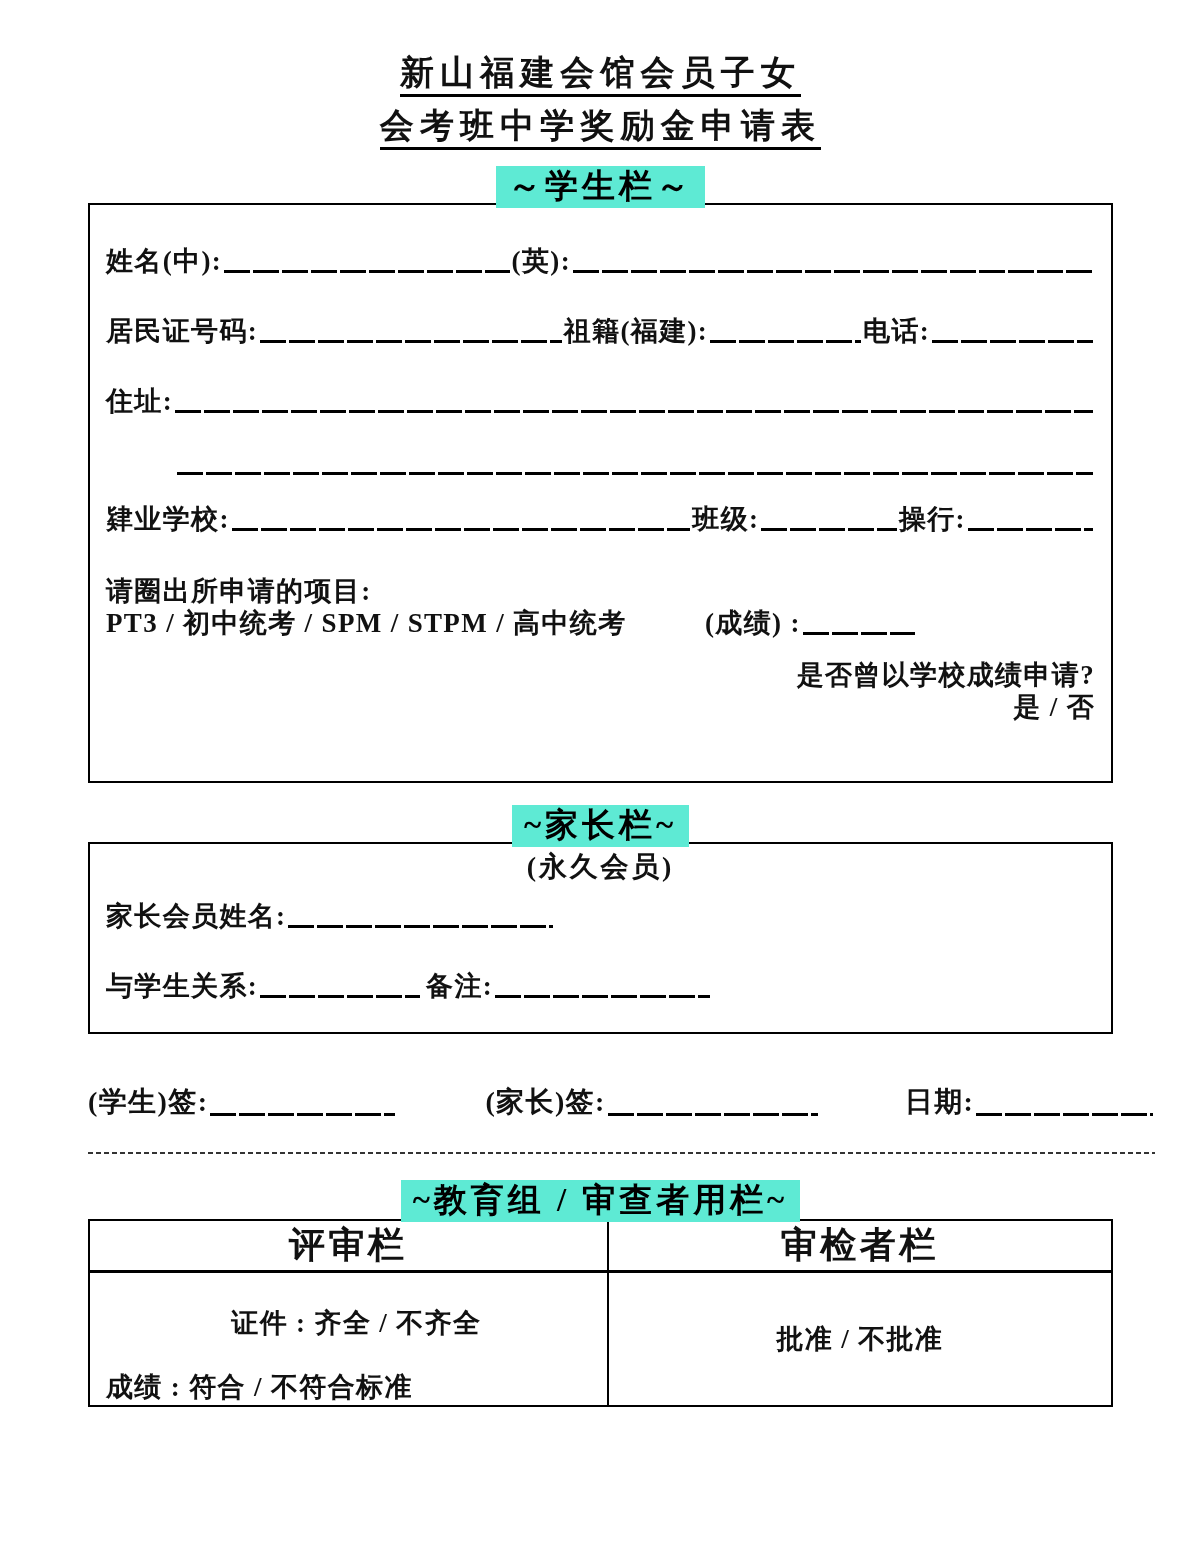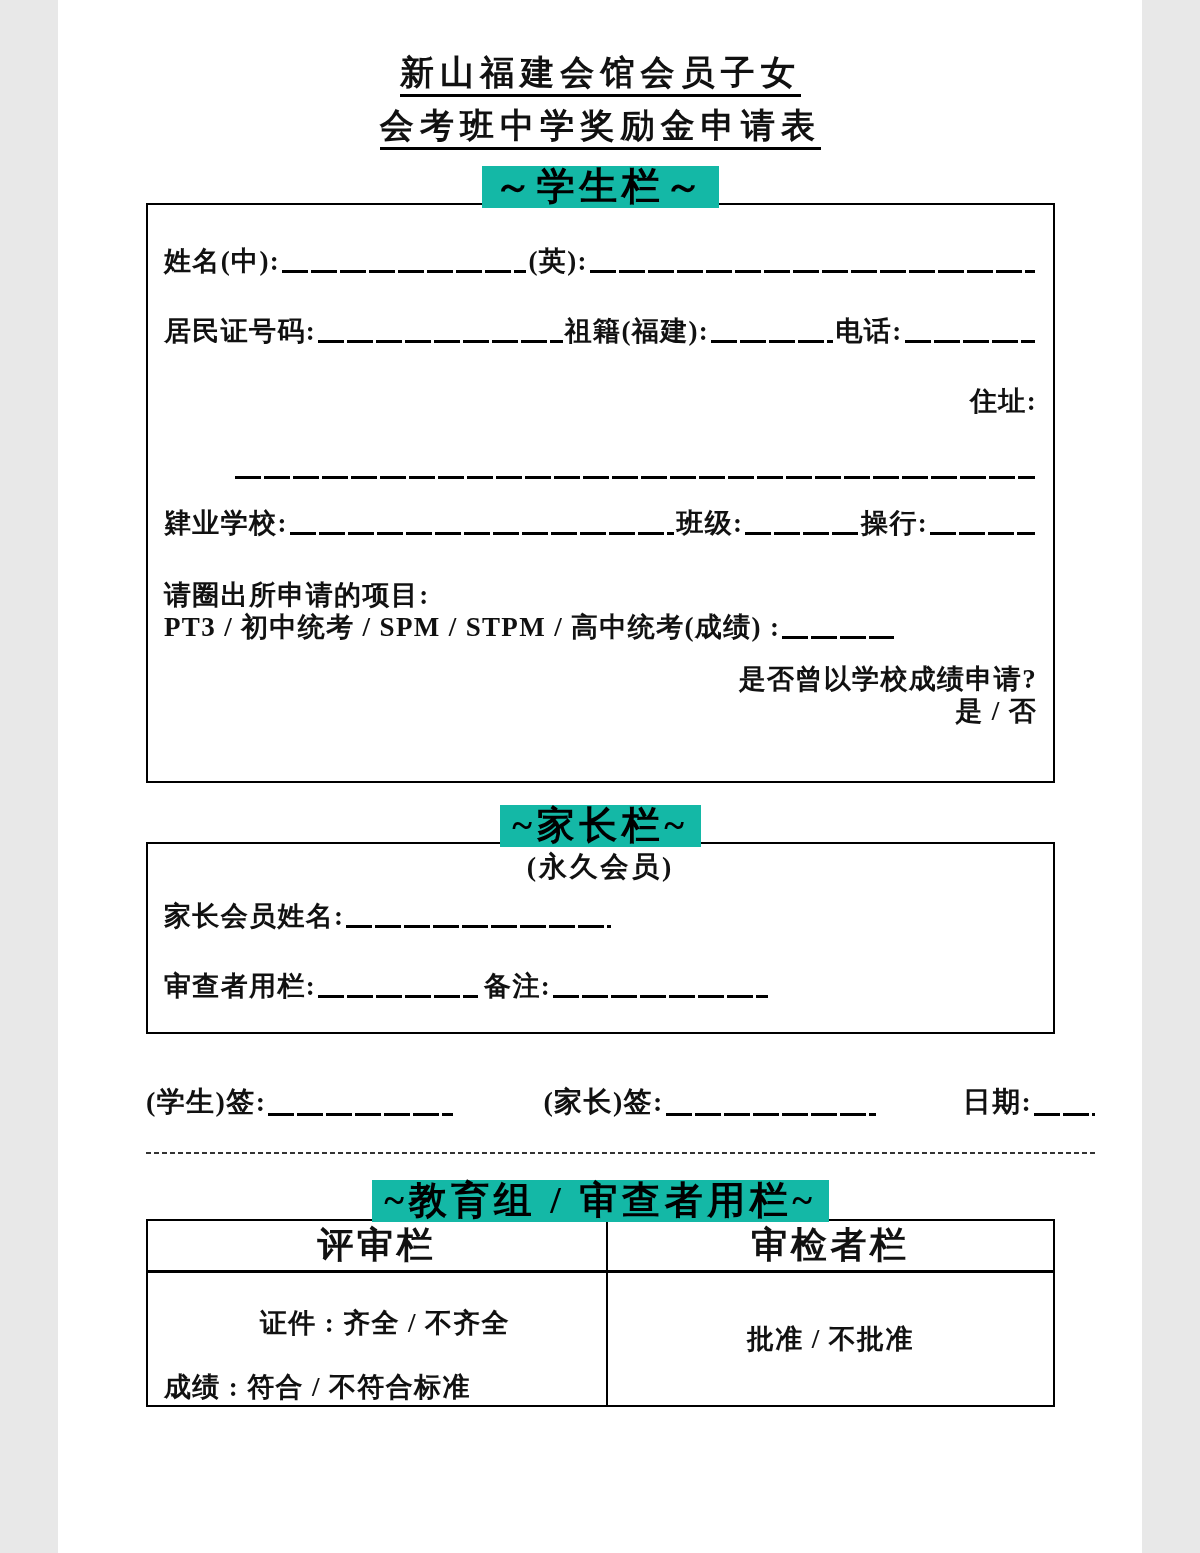--- a/index.html
+++ b/index.html
@@ -1,36 +1,36 @@
 <!DOCTYPE html>
 <html><head>
 <meta charset="utf-8">
 <style>
   * { margin:0; padding:0; box-sizing:border-box; }
   html,body { background:#e8e8e8; }
   .page {
-    width:1084px; height:1553px; background:#ffffff; overflow:hidden;
+    width:1200px; height:1553px; background:#ffffff; overflow:hidden;
     font-family:"Liberation Serif", serif; color:#111111; position:relative;
     margin:0 auto;
   }
   .sheet { margin:0 87px 0 88px; padding-top:46px; }
 
   
   .title-block { text-align:center; }
   .t-line { line-height:53px; font-size:34px; font-weight:bold; letter-spacing:0.18em; }
   .t-line .u { border-bottom:3px solid #000; padding-bottom:3px; }
 
   
   .label-wrap { text-align:center; position:relative; z-index:2; }
   .label-wrap.student { margin-top:14px; margin-bottom:-5px; }
   .label-wrap.parent  { margin-top:22px; margin-bottom:-5px; }
   .label-wrap.office  { margin-top:26px; margin-bottom:-3px; }
   .sec-label {
-    display:inline-block; background:#14b8a6; color:#000;
-    font-size:38px; font-weight:bold; letter-spacing:0.12em;
+    display:inline-block; background:#5eead4; color:#000;
+    font-size:33px; font-weight:bold; letter-spacing:0.12em;
     padding:4px 12px 6px 12px; line-height:32px;
   }
 
   
   .box { border:2px solid #000; background:#fff; position:relative; z-index:1; }
   .student-box { height:580px; padding:0 16px; }
   .parent-box  { height:192px; padding:0 16px; }
 
   
   .row { display:flex; align-items:flex-end; font-size:27px; font-weight:bold;
@@ -43,21 +43,21 @@
   .gr1  { flex:1 1 0; }
   .g28  { flex:28 1 0; }  .g51 { flex:51 1 0; }
   .g30  { flex:30 1 0; }  .g15 { flex:15 1 0; }  .g16 { flex:16 1 0; }
   .g44  { flex:44 1 0; }  .g13 { flex:13 1 0; }  .g12 { flex:12 1 0; }
   .w112 { flex:0 0 112px; } .w130 { flex:0 0 130px; }
   .w265 { flex:0 0 265px; } .w160 { flex:0 0 160px; } .w215 { flex:0 0 215px; }
   .w185 { flex:0 0 185px; } .w210 { flex:0 0 210px; }
 
   .r1 { margin-top:40px; }
   .r2 { margin-top:38px; }
-  .r3 { margin-top:38px;flex-direction:column; }
+  .r3 { margin-top:38px; }
   .r4 { margin-top:55px; padding-left:69px; }
   .r5 { margin-top:24px; }
   .r6 { margin-top:40px; }
   .r7 { margin-top:0;text-align:right; }
   .r7-right { margin-left:auto; width:390px; display:flex; align-items:flex-end; }
   .r8 { margin-top:4px; padding-left:599px; }
   .r9 { margin-top:20px; column-gap:70px;flex-direction:column; }
 
   
   .p-sub { text-align:center; font-size:28px; font-weight:bold; letter-spacing:0.1em; margin-top:6px; line-height:34px; }
@@ -170,21 +170,21 @@
 
     <div class="box parent-box">
       <div class="p-sub">(永久会员)</div>
 
       <div class="row p1">
         <span class="lbl">家长会员姓名:</span>
         <span class="blank w265"></span>
       </div>
 
       <div class="row p2">
-        <span class="lbl">审查者用栏:</span>
+        <span class="lbl">与学生关系:</span>
         <span class="blank w160"></span>
         <span class="lbl remark">备注:</span>
         <span class="blank w215"></span>
       </div>
     </div>
 
     <div class="sig-row">
       <span class="lbl">(学生)签:</span>
       <span class="blank w185"></span>
       <span class="sp88"></span>

